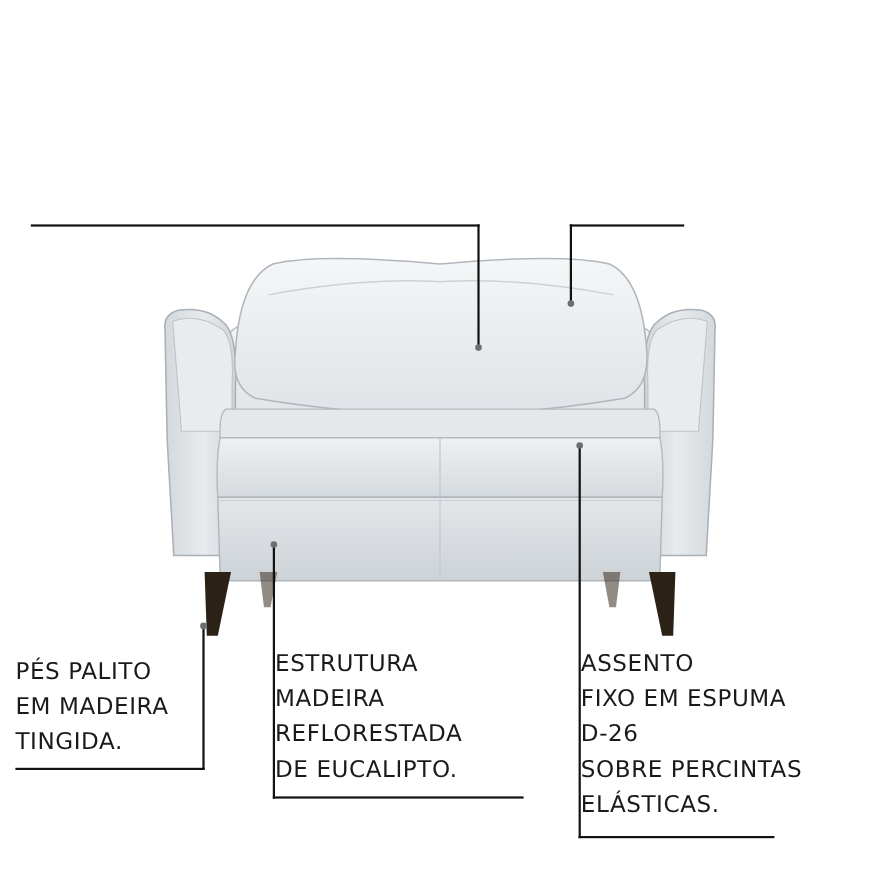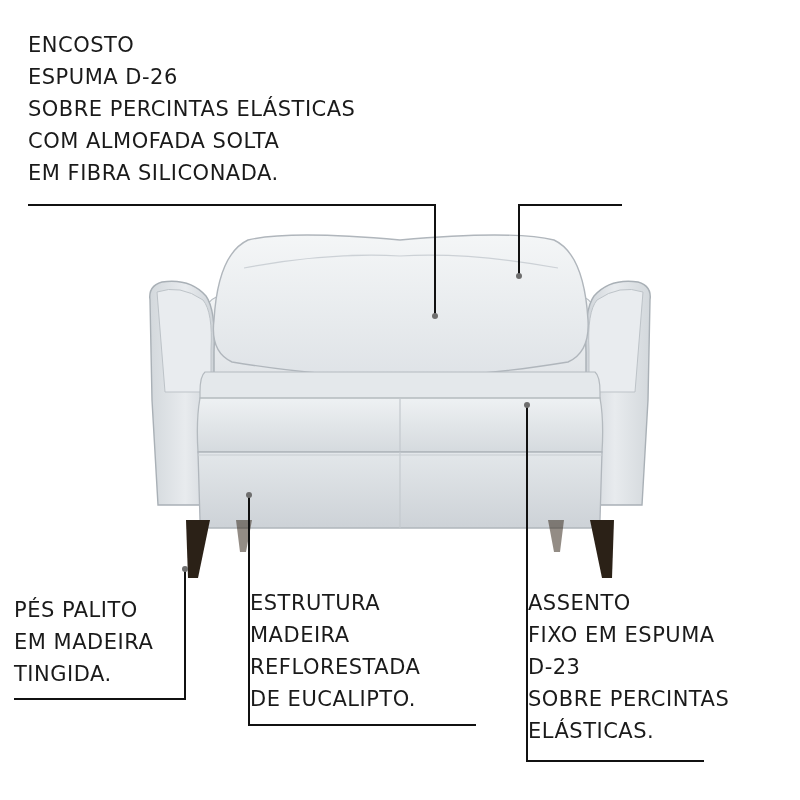--- a/index.html
+++ b/index.html
@@ -125,35 +125,30 @@
   <div class="dot" style="left:182px; top:566px;"></div>
 
   <div class="leader" style="left:248px; top:724px; width:228px; height:2px;"></div>
   <div class="leader" style="left:248px; top:494px; width:2px; height:232px;"></div>
   <div class="dot" style="left:246px; top:492px;"></div>
 
   <div class="leader" style="left:526px; top:760px; width:178px; height:2px;"></div>
   <div class="leader" style="left:526px; top:404px; width:2px; height:358px;"></div>
   <div class="dot" style="left:524px; top:402px;"></div>
 
-  <div class="callout" id="callout-encosto">ENCOSTO
-ESPUMA D-26
-SOBRE PERCINTAS ELÁSTICAS
-COM ALMOFADA SOLTA
-EM FIBRA SILICONADA.</div>
 
 
   <div class="callout" id="callout-pes">PÉS PALITO
 EM MADEIRA
 TINGIDA.</div>
 
   <div class="callout" id="callout-estrutura">ESTRUTURA
 MADEIRA
 REFLORESTADA
 DE EUCALIPTO.</div>
 
   <div class="callout" id="callout-assento">ASSENTO
 FIXO EM ESPUMA
-D-23
+D-26
 SOBRE PERCINTAS
 ELÁSTICAS.</div>
 
 </div>
 
 </body></html>

